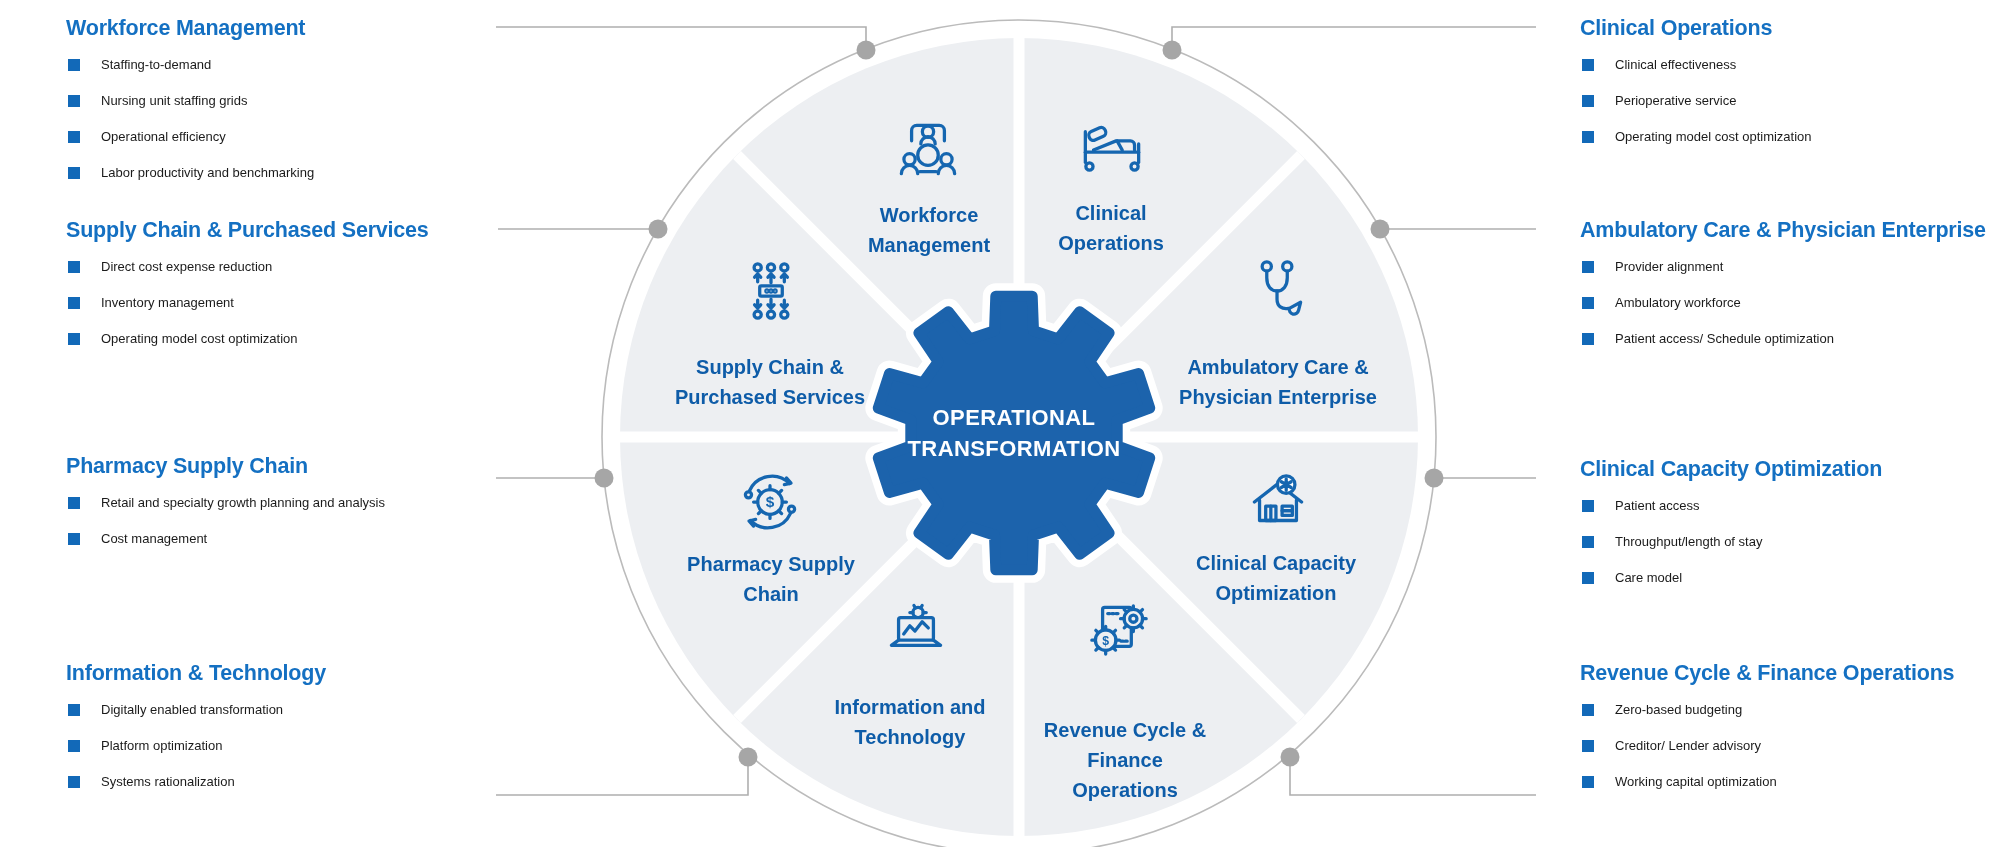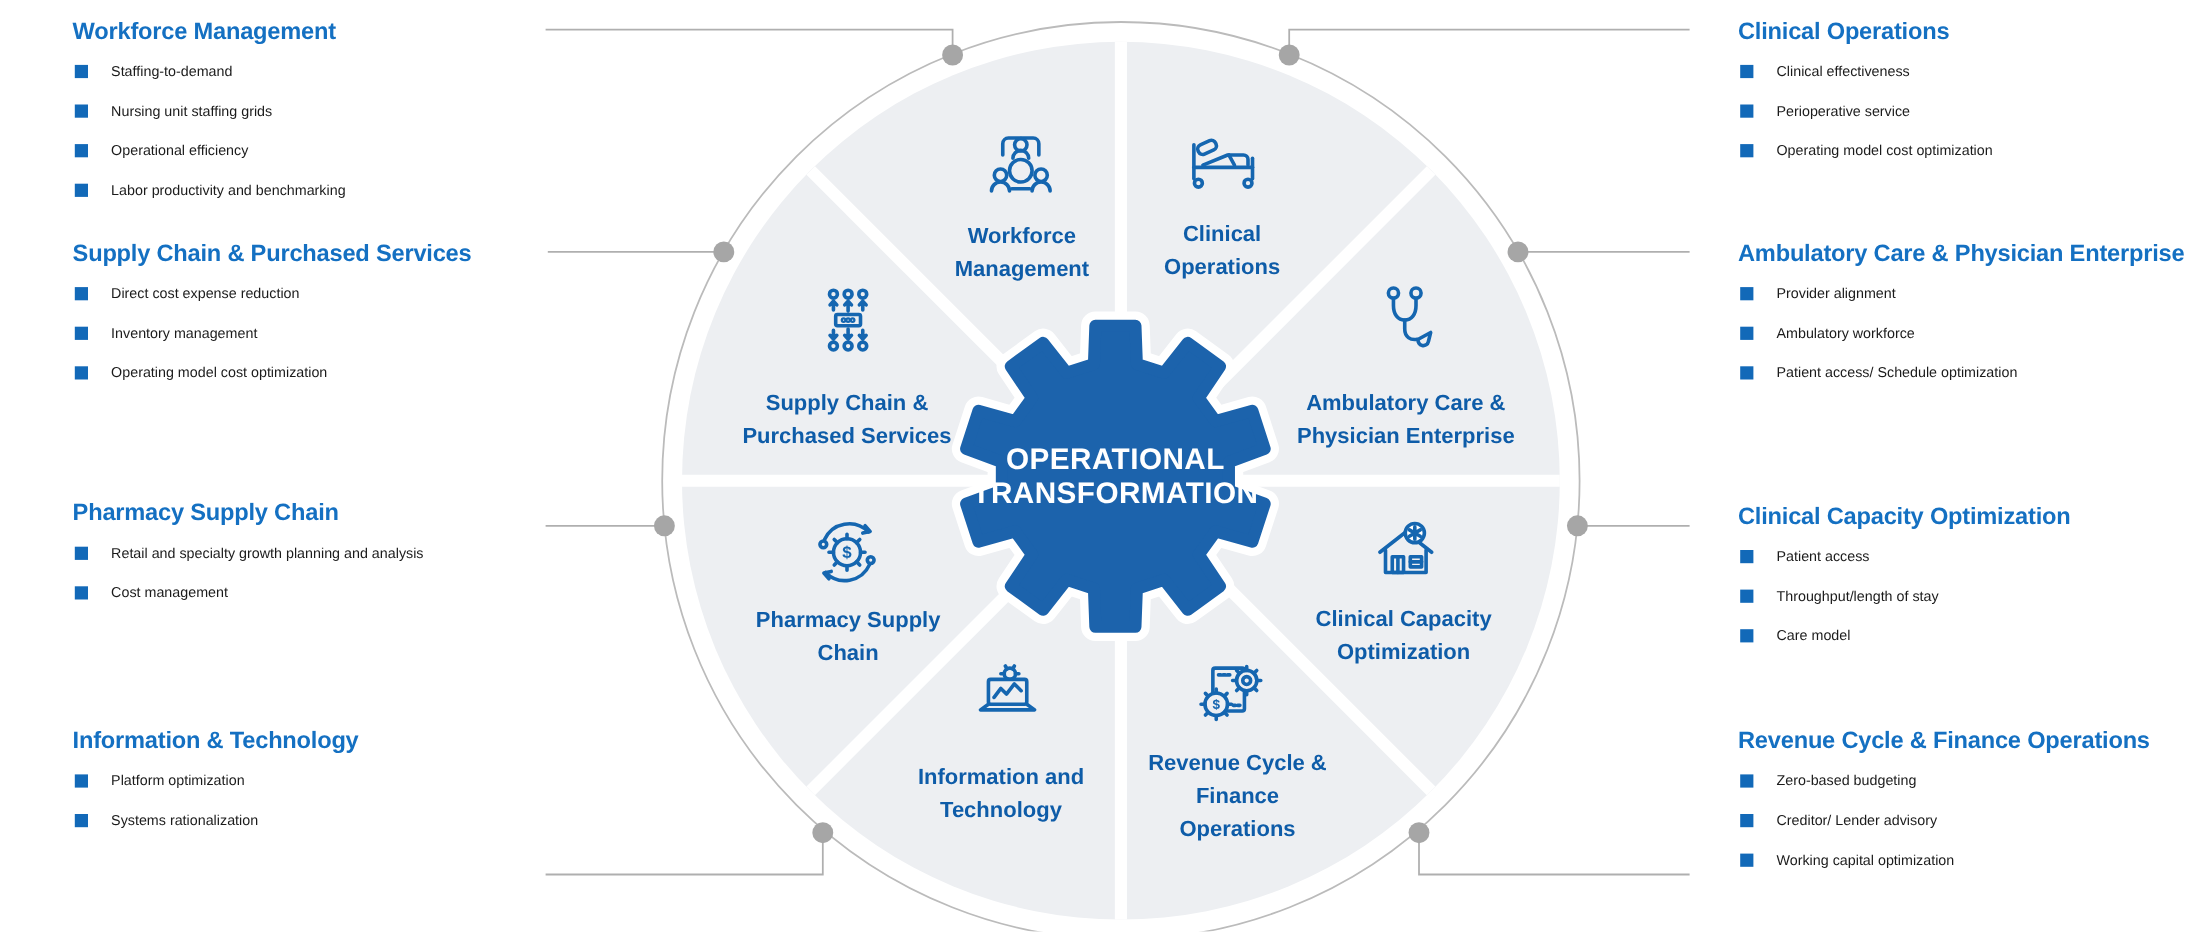--- a/index.html
+++ b/index.html
@@ -26,21 +26,21 @@
   .seg-icon svg *{stroke:var(--icon-blue,#1566b0);fill:none;stroke-width:3.2;
                   stroke-linecap:round;stroke-linejoin:round;}
   .seg-icon svg .fill-wheel{fill:var(--wheel-fill,#edeff2);}
   .seg-icon svg .fill-white{fill:#fff;}
   .seg-icon svg text{stroke:none !important;fill:var(--icon-blue,#1566b0);
                      font-family:"Liberation Sans",sans-serif;font-weight:bold;}
   .seg-label{position:absolute;transform:translate(-50%,-50%);text-align:center;
              font-size:20px;line-height:30px;font-weight:bold;white-space:pre-line;
              color:var(--label-blue,#0e5ca8);}
   .gear-title{position:absolute;left:966px;top:433px;transform:translate(-50%,-50%);
-              width:300px;text-align:center;font-size:27px;line-height:31px;
+              width:300px;text-align:center;font-size:22px;line-height:31px;
               font-weight:bold;letter-spacing:.4px;color:#fff;white-space:pre-line;}
 </style>
 </head>
 <body>
 
 <div id="stage">
 
   <svg id="wheel-svg" width="2000" height="847" viewBox="0 0 2000 847">
 
     <circle cx="971" cy="437" r="417" fill="none" stroke="#BBBBBB" stroke-width="1.6"></circle>
@@ -134,20 +134,24 @@
         <li>
             <span class="bullet"></span>
             <span>Cost management</span>
           </li>
       </ul>
     </div>
 
     <div class="section sec-left" style="top:659px">
       <h2>Information &amp; Technology</h2>
       <ul>
+        <li>
+            <span class="bullet"></span>
+            <span>Digitally enabled transformation</span>
+          </li>
         <li>
             <span class="bullet"></span>
             <span>Platform optimization</span>
           </li>
         <li>
             <span class="bullet"></span>
             <span>Systems rationalization</span>
           </li>
       </ul>
     </div>
@@ -339,21 +343,21 @@
         <path d="M29,22 h2 M33,22 h2 M37,22 h2"></path>
         <path d="M42,49 h2 M46,49 h2"></path>
         <circle cx="54" cy="27" r="9" class="fill-wheel"></circle>
         <path d="M63,27 h3.5 M60.4,33.4 l2.5,2.5 M54,36 v3.5 M47.6,33.4 l-2.5,2.5 M45,27 h-3.5 M47.6,20.6 l-2.5,-2.5 M54,18 v-3.5 M60.4,20.6 l2.5,-2.5"></path>
         <circle cx="54" cy="27" r="3.5"></circle>
         <circle cx="27" cy="48" r="10" class="fill-wheel"></circle>
         <path d="M37,48 h3.5 M34.1,55.1 l2.5,2.5 M27,58 v3.5 M19.9,55.1 l-2.5,2.5 M17,48 h-3.5 M19.9,40.9 l-2.5,-2.5 M27,38 v-3.5 M34.1,40.9 l2.5,-2.5"></path>
         <text x="27" y="52.5" font-size="12" text-anchor="middle">$</text>
       </svg>
     </div>
-    <div class="seg-label" style="left:1077px;top:724px">Revenue Cycle &amp;
+    <div class="seg-label" style="left:1077px;top:760px">Revenue Cycle &amp;
 Finance
 Operations</div>
 
     <div class="gear-title">OPERATIONAL
 TRANSFORMATION</div>
 
   </div>
 </div>
 
 </body></html>

